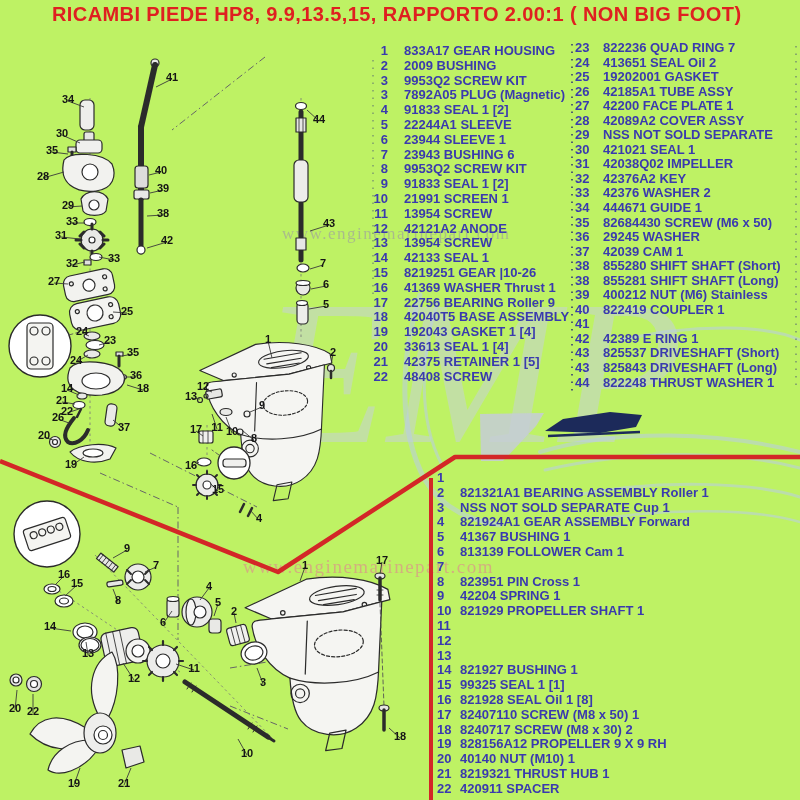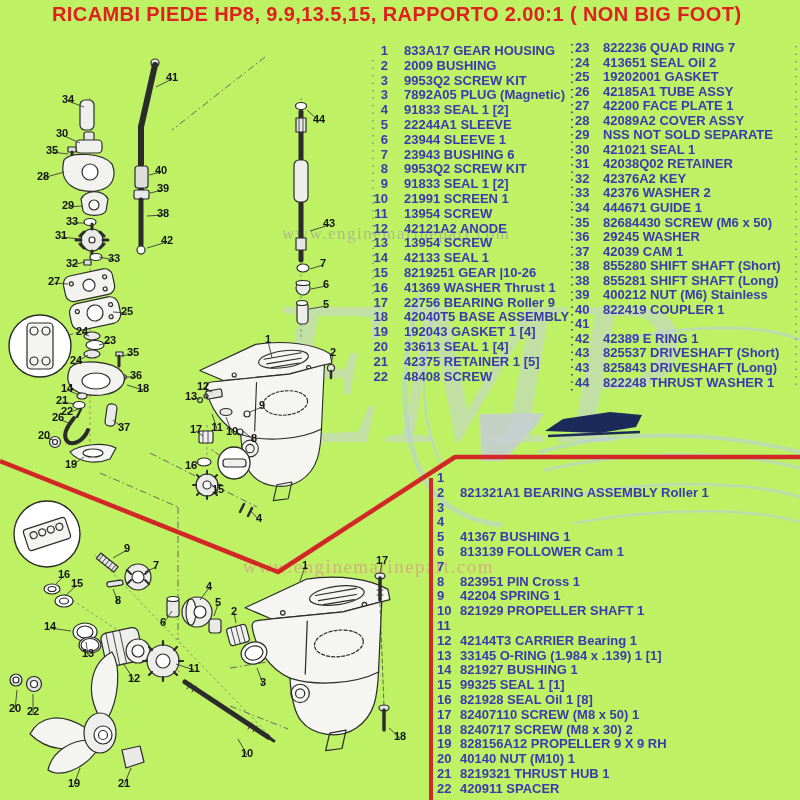--- a/index.html
+++ b/index.html
@@ -579,21 +579,21 @@
       <div class="prow">
         <span class="pnum">29</span>
         <span class="plbl">NSS NOT SOLD SEPARATE</span>
       </div>
       <div class="prow">
         <span class="pnum">30</span>
         <span class="plbl">421021 SEAL 1</span>
       </div>
       <div class="prow">
         <span class="pnum">31</span>
-        <span class="plbl">42038Q02 RETAINER</span>
+        <span class="plbl">42038Q02 IMPELLER</span>
       </div>
       <div class="prow">
         <span class="pnum">32</span>
         <span class="plbl">42376A2 KEY</span>
       </div>
       <div class="prow">
         <span class="pnum">33</span>
         <span class="plbl">42376 WASHER 2</span>
       </div>
       <div class="prow">
@@ -652,23 +652,25 @@
   <div class="plist list-b" style="left:437px;top:471px;">
       <div class="prow">
         <span class="pnum">1</span>
       </div>
       <div class="prow">
         <span class="pnum">2</span>
         <span class="plbl">821321A1 BEARING ASSEMBLY Roller 1</span>
       </div>
       <div class="prow">
         <span class="pnum">3</span>
+        <span class="plbl">NSS NOT SOLD SEPARATE Cup 1</span>
       </div>
       <div class="prow">
         <span class="pnum">4</span>
+        <span class="plbl">821924A1 GEAR ASSEMBLY Forward</span>
       </div>
       <div class="prow">
         <span class="pnum">5</span>
         <span class="plbl">41367 BUSHING 1</span>
       </div>
       <div class="prow">
         <span class="pnum">6</span>
         <span class="plbl">813139 FOLLOWER Cam 1</span>
       </div>
       <div class="prow">
@@ -684,25 +686,23 @@
       </div>
       <div class="prow">
         <span class="pnum">10</span>
         <span class="plbl">821929 PROPELLER SHAFT 1</span>
       </div>
       <div class="prow">
         <span class="pnum">11</span>
       </div>
       <div class="prow">
         <span class="pnum">12</span>
-        <span class="plbl">42144T3 CARRIER Bearing 1</span>
       </div>
       <div class="prow">
         <span class="pnum">13</span>
-        <span class="plbl">33145 O-RING (1.984 x .139) 1 [1]</span>
       </div>
       <div class="prow">
         <span class="pnum">14</span>
         <span class="plbl">821927 BUSHING 1</span>
       </div>
       <div class="prow">
         <span class="pnum">15</span>
         <span class="plbl">99325 SEAL 1 [1]</span>
       </div>
       <div class="prow">

